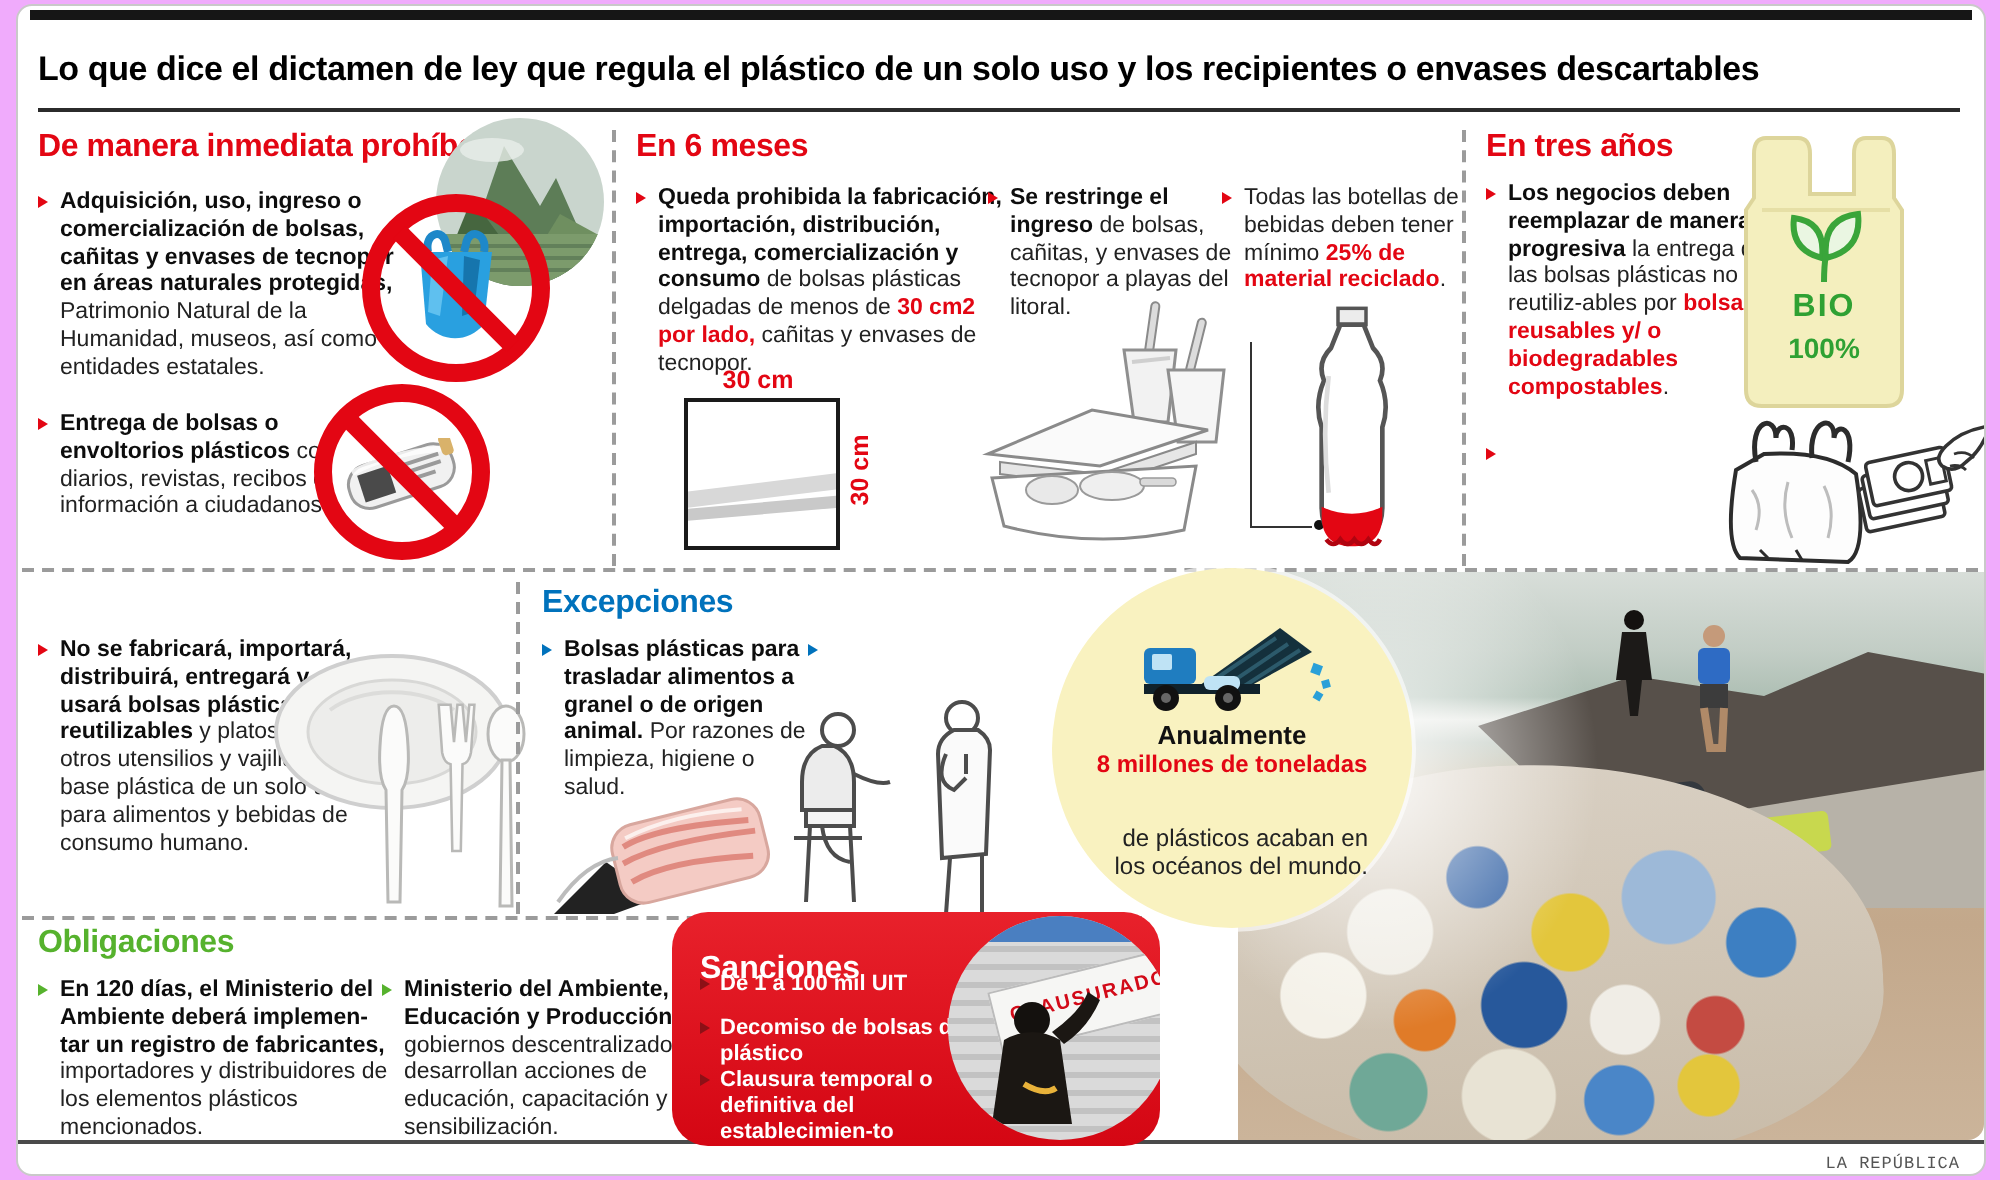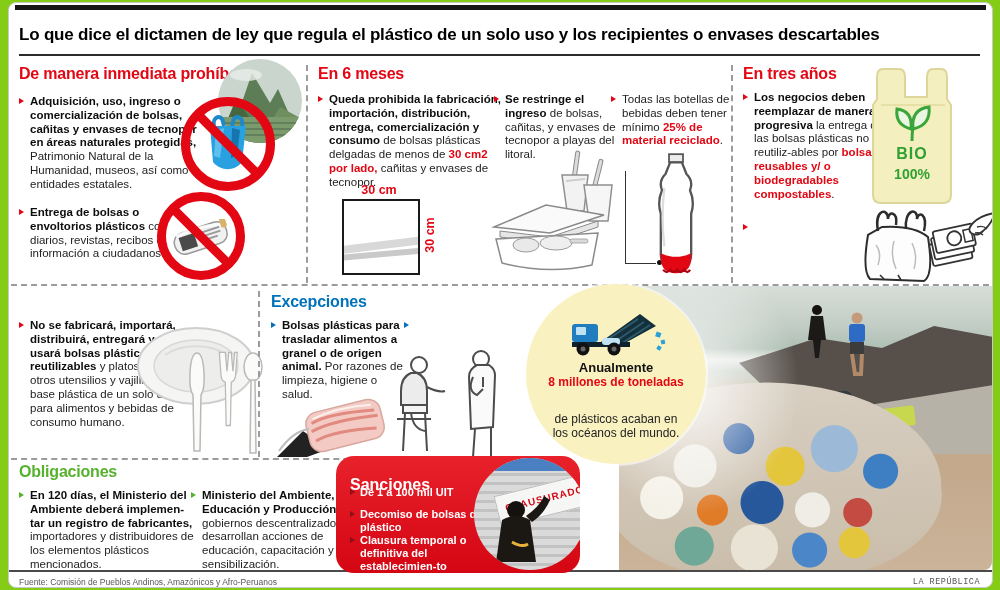--- a/index.html
+++ b/index.html
@@ -1,19 +1,19 @@
 <!DOCTYPE html>
 <html><head>
 <meta charset="utf-8">
 <style>
   :root{
     --red:#e30613; --blue:#0072bc; --green:#56b22d; --ink:#1a1a1a;
   }
   html,body{margin:0;padding:0;}
-  #stage{position:relative;width:1000px;height:590px;background:#84cc16;
+  #stage{position:relative;width:1000px;height:590px;background:#f0abfc;
     font-family:"Liberation Sans", sans-serif;overflow:hidden;}
   .abs{position:absolute;}
   #card{left:8px;top:2px;width:983px;height:584px;background:#fff;
     border:1px solid #c9c9c9;border-radius:8px;overflow:hidden;}
   .h-red{color:var(--red);font-weight:bold;font-size:16px;letter-spacing:-0.2px;}
   .h-blue{color:var(--blue);font-weight:bold;font-size:16px;letter-spacing:-0.2px;}
   .h-green{color:var(--green);font-weight:bold;font-size:16px;letter-spacing:-0.2px;}
   .bullet{padding-left:11px;font-size:11.5px;line-height:1.2;color:var(--ink);}
   .arr{position:absolute;left:0;top:2.5px;width:0;height:0;border-style:solid;
     border-width:3.5px 0 3.5px 5.5px;border-color:transparent transparent transparent var(--red);}
@@ -277,21 +277,21 @@
       <circle cx="15" cy="49" r="6.5" fill="#111"></circle>
           <circle cx="15" cy="49" r="2.5" fill="#666"></circle>
       <circle cx="46" cy="49" r="6.5" fill="#111"></circle>
           <circle cx="46" cy="49" r="2.5" fill="#666"></circle>
       <rect x="88" y="32" width="5" height="5" fill="#2aa0d8" transform="rotate(20 90 34)"></rect>
       <rect x="93" y="40" width="4" height="4" fill="#2aa0d8" transform="rotate(-15 95 42)"></rect>
       <rect x="89" y="46" width="4" height="4" fill="#2aa0d8" transform="rotate(30 91 48)"></rect>
     </svg>
     <div class="abs" style="left:15px;top:76px;width:150px;text-align:center;font-weight:bold;font-size:13px;color:#111;">Anualmente</div>
     <div class="abs" style="left:13px;top:92px;width:154px;text-align:center;font-weight:bold;font-size:12px;line-height:1.1;color:var(--red);">8 millones de toneladas</div>
-    <div class="abs" style="left:22px;top:129px;width:136px;text-align:center;font-size:12px;line-height:1.15;color:#222;">de plásticos acaban en los océanos del mundo.</div>
+    <div class="abs" style="left:22px;top:129px;width:136px;text-align:right;font-size:12px;line-height:1.15;color:#222;">de plásticos acaban en los océanos del mundo.</div>
   </div>
 
   <div class="abs dash-h" style="left:2px;top:455px;width:560px;z-index:4;"></div>
 
   <div class="abs h-green" style="left:10px;top:460px;">Obligaciones</div>
   <div class="abs bullet" style="left:10px;top:486px;width:168px;">
     <span class="arr green"></span>
     <span><span class="sg-bold">En 120 días, el Ministerio del Ambiente deberá implemen-tar un registro de fabricantes, </span><span class="sg-regular">importadores y distribuidores de los elementos plásticos mencionados.</span></span>
   </div>
   <div class="abs bullet" style="left:182px;top:486px;width:152px;">
@@ -320,17 +320,16 @@
       <svg class="abs" style="left:8px;top:34px;" width="80" height="78" viewBox="0 0 80 78">
         <circle cx="34" cy="18" r="9" fill="#14110e"></circle>
         <path d="M20,28 q14,-8 28,0 l6,42 -40,0 Z" fill="#1b1713"></path>
         <path d="M44,24 q14,-10 18,-20 l6,4 q-6,14 -18,22 Z" fill="#1b1713"></path>
         <path d="M30,50 q10,6 16,2" stroke="#e8b23a" stroke-width="3" fill="none"></path>
       </svg>
     </div>
   </div>
 
   <div class="abs" style="left:0;top:567px;width:100%;height:2px;background:#4a4a4a;"></div>
-  <div class="abs foot" style="left:10px;top:574px;">Fuente: Comisión de Pueblos Andinos, Amazónicos y Afro-Peruanos</div>
   <div class="abs foot" style="right:12px;top:574px;letter-spacing:0.5px;font-family:Liberation Mono, monospace;">LA REPÚBLICA</div>
 
  </div>
 </div>
 
 </body></html>

